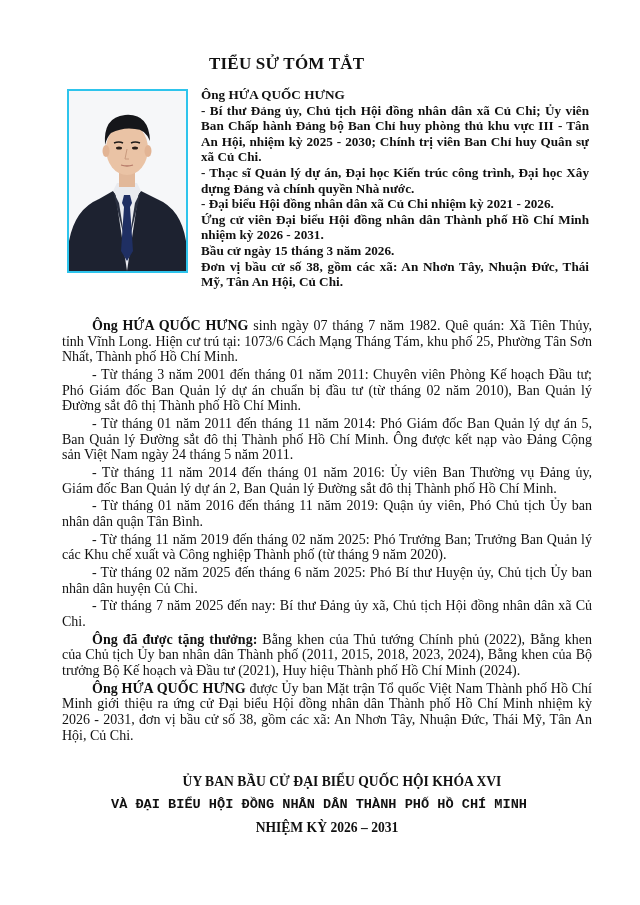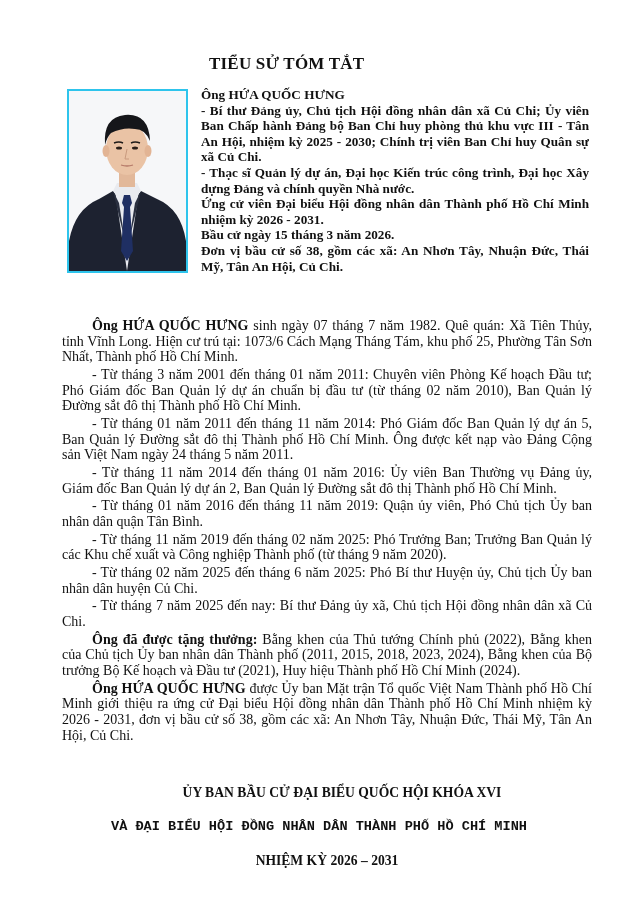--- a/index.html
+++ b/index.html
@@ -71,21 +71,21 @@
     .footer {
       position: absolute;
       left: 62px;
       top: 767px;
       width: 530px;
       text-align: center;
       font-size: 13.6px;
       font-weight: bold;
       line-height: 16px;
     }
-    .footer div { margin: 18px; }
+    .footer div { margin: 7px; }
     .footer .l1 { padding-left: 30px; }
     .footer .l2 { padding-right: 16px; font-family: Liberation Mono, monospace; }
     .footer .l3 { padding-left: 0; }
   </style>
 </head>
 <body>
 
 <div class="page-title">TIỂU SỬ TÓM TẮT</div>
 
 <div class="photo-frame">
@@ -119,20 +119,21 @@
 
     <path d="M58 58 L56 68 L60 68" stroke="#c99a7e" stroke-width="1" fill="none"></path>
     <path d="M52 74 Q58 76 64 74" stroke="#b57a68" stroke-width="1.3" fill="none"></path>
   </svg>
 </div>
 
 <div class="summary">
   <p>Ông HỨA QUỐC HƯNG</p>
   <p>- Bí thư Đảng ủy, Chủ tịch Hội đồng nhân dân xã Củ Chi; Ủy viên Ban Chấp hành Đảng bộ Ban Chỉ huy phòng thủ khu vực III - Tân An Hội, nhiệm kỳ 2025 - 2030; Chính trị viên Ban Chỉ huy Quân sự xã Củ Chi.</p>
   <p>- Thạc sĩ Quản lý dự án, Đại học Kiến trúc công trình, Đại học Xây dựng Đảng và chính quyền Nhà nước.</p>
+  <p>- Đại biểu Hội đồng nhân dân xã Củ Chi nhiệm kỳ 2021 - 2026.</p>
   <p>Ứng cử viên Đại biểu Hội đồng nhân dân Thành phố Hồ Chí Minh nhiệm kỳ 2026 - 2031.</p>
   <p>Bầu cử ngày 15 tháng 3 năm 2026.</p>
   <p>Đơn vị bầu cử số 38, gồm các xã: An Nhơn Tây, Nhuận Đức, Thái Mỹ, Tân An Hội, Củ Chi.</p>
 </div>
 
 <div class="body-text">
   <p><b>Ông HỨA QUỐC HƯNG</b><span> sinh ngày 07 tháng 7 năm 1982. Quê quán: Xã Tiên Thủy, tỉnh Vĩnh Long. Hiện cư trú tại: 1073/6 Cách Mạng Tháng Tám, khu phố 25, Phường Tân Sơn Nhất, Thành phố Hồ Chí Minh.</span></p>
   <p>- Từ tháng 3 năm 2001 đến tháng 01 năm 2011: Chuyên viên Phòng Kế hoạch Đầu tư; Phó Giám đốc Ban Quản lý dự án chuẩn bị đầu tư (từ tháng 02 năm 2010), Ban Quản lý Đường sắt đô thị Thành phố Hồ Chí Minh.</p>
   <p>- Từ tháng 01 năm 2011 đến tháng 11 năm 2014: Phó Giám đốc Ban Quản lý dự án 5, Ban Quản lý Đường sắt đô thị Thành phố Hồ Chí Minh. Ông được kết nạp vào Đảng Cộng sản Việt Nam ngày 24 tháng 5 năm 2011.</p>
   <p>- Từ tháng 11 năm 2014 đến tháng 01 năm 2016: Ủy viên Ban Thường vụ Đảng ủy, Giám đốc Ban Quản lý dự án 2, Ban Quản lý Đường sắt đô thị Thành phố Hồ Chí Minh.</p>

